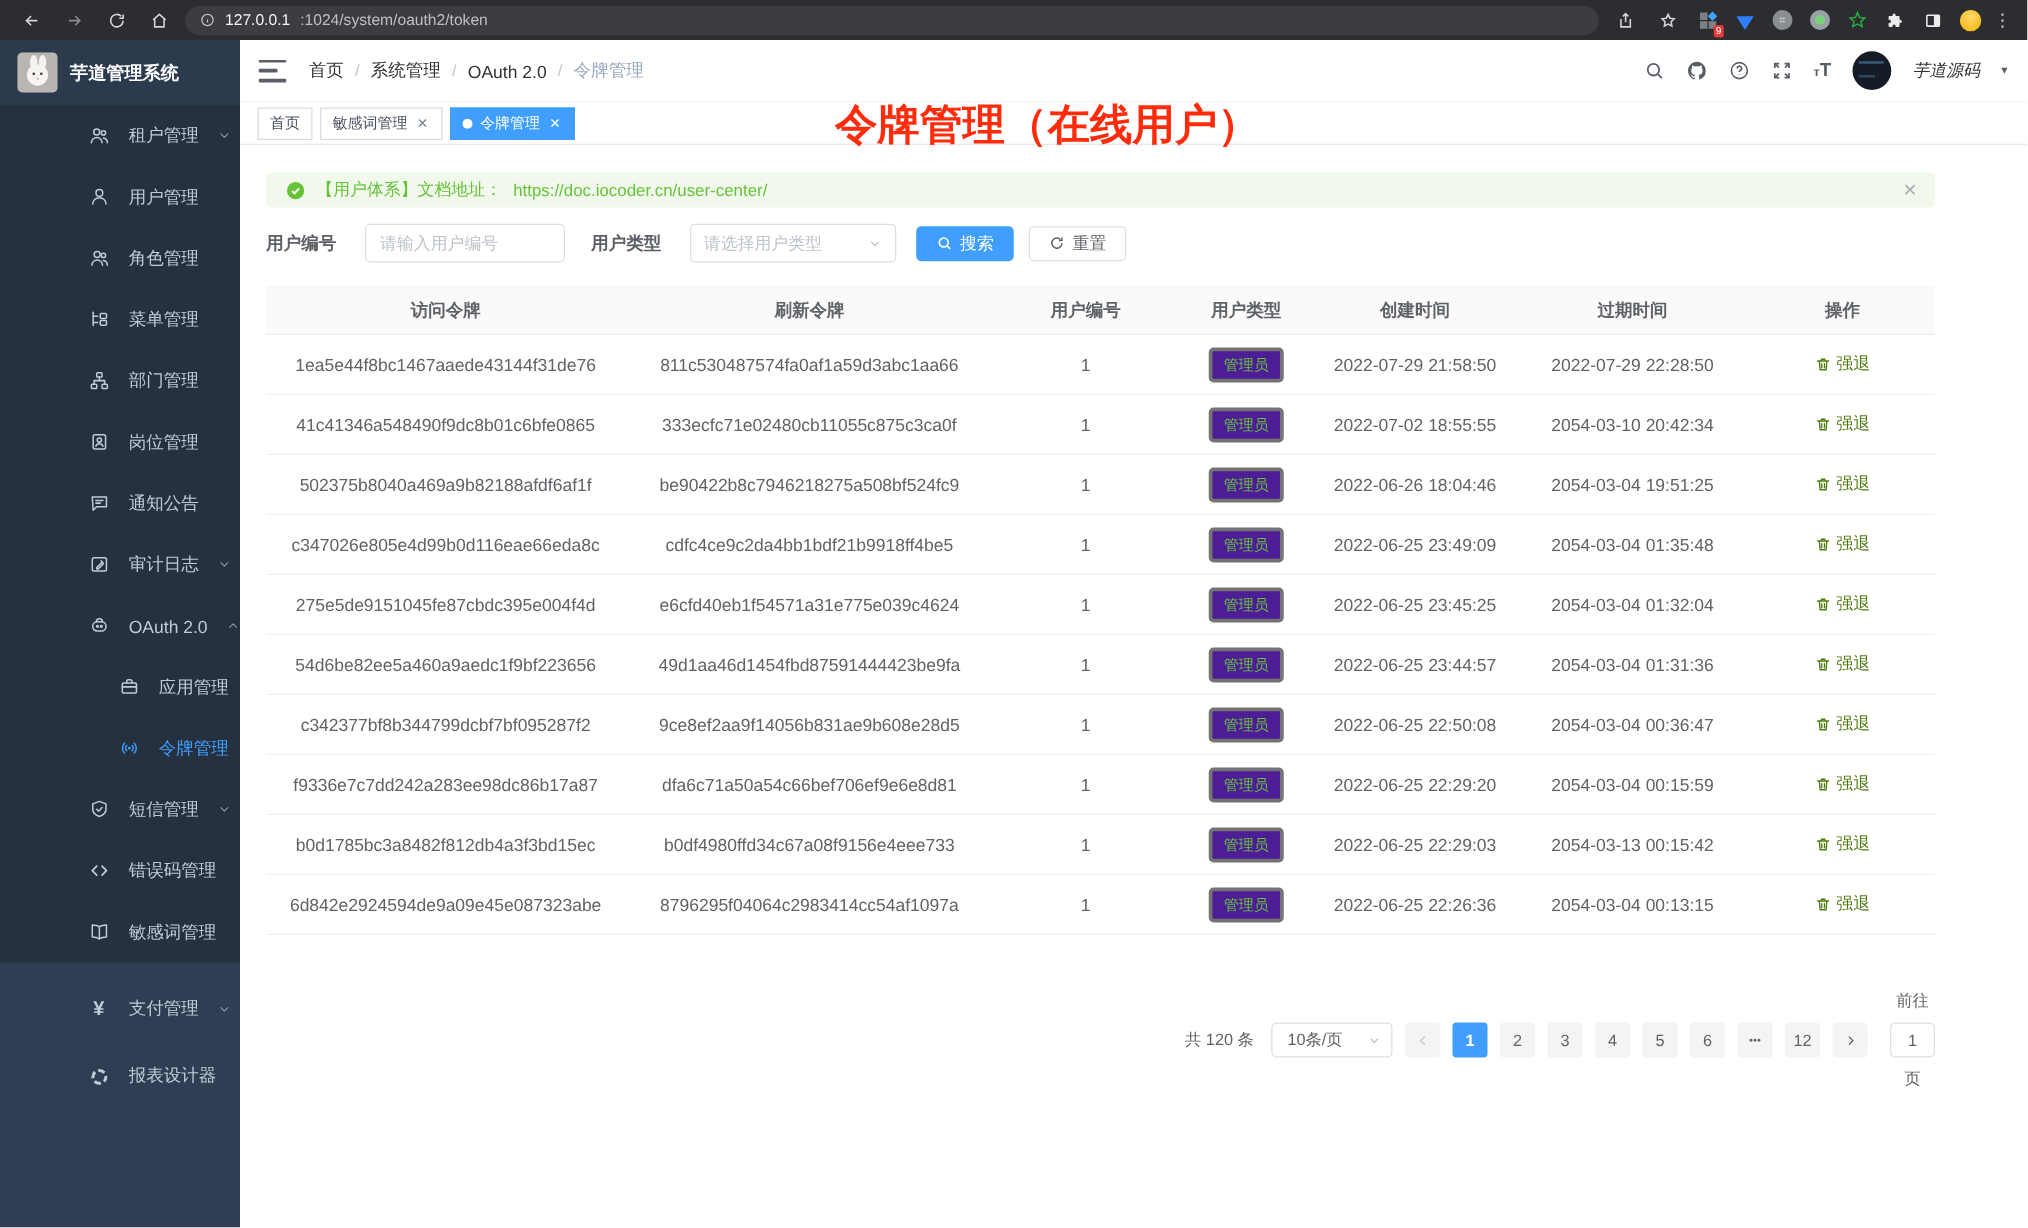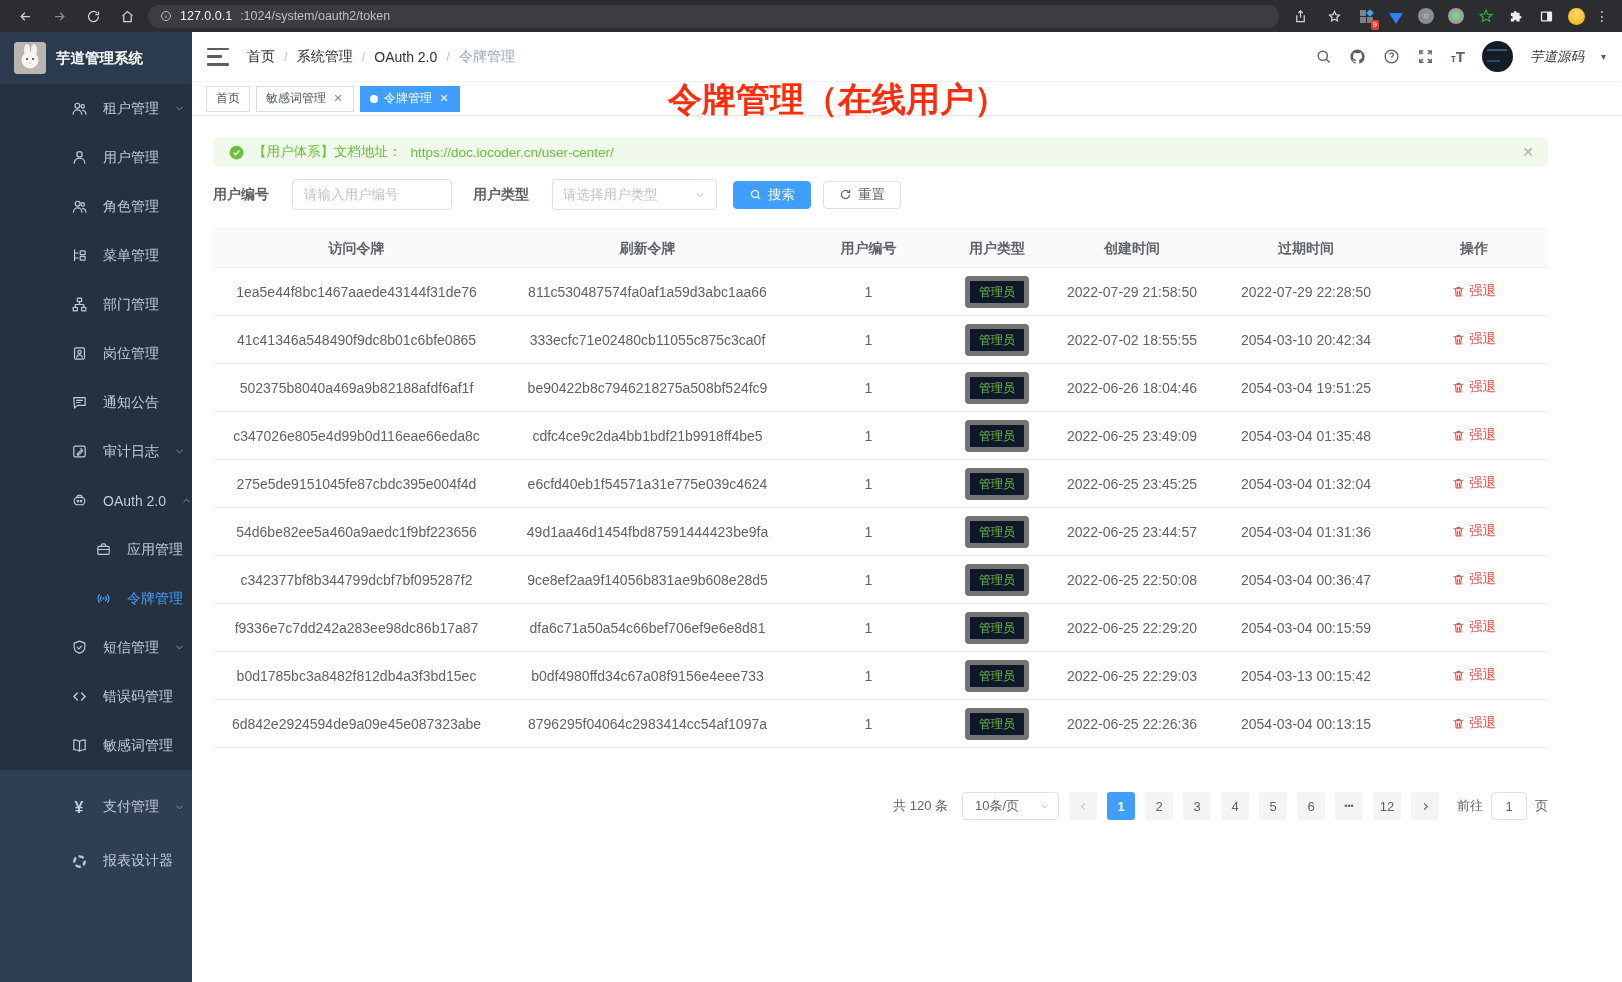--- a/index.html
+++ b/index.html
@@ -97,33 +97,33 @@
   .f-select { width:165px; height:31px; border:1px solid #dcdfe6; border-radius:4px; padding:0 10px; display:flex; align-items:center; color:#bfc4cc; font-size:13.5px; cursor:pointer; margin-right:16px; }
   .f-select svg { margin-left:auto; width:12px; height:12px; color:#b4b8bf; }
   .btn { height:28px; border-radius:4px; display:flex; align-items:center; gap:6px; font-size:13.5px; padding:0 15px; cursor:pointer; border:1px solid #dcdfe6; background:#fff; color:#606266; }
   .btn svg { width:13px; height:13px; }
   .btn.primary { background:#409eff; border-color:#409eff; color:#fff; margin-right:12px; }
 
   table { margin-top:19px; width:1335px; border-collapse:collapse; table-layout:fixed; }
   thead th { height:38px; background:#fafafa; color:#5f6368; font-size:14px; font-weight:700; text-align:center; }
   tbody td { height:48px; border-bottom:1px solid #ebeef5; color:#606266; font-size:14px; text-align:center; white-space:nowrap; overflow:hidden; }
   thead tr { border-bottom:1px solid #ebeef5; border-top:1px solid #f2f3f5; }
-  .tag { display:inline-block; padding:3px 9px; background:#0f172a; border:5px solid #737373; border-radius:4px; color:#67c23a; font-size:12px; line-height:16px; }
-  .act { color:#ef4444; font-size:13.5px; display:inline-flex; align-items:center; gap:4px; cursor:pointer; text-decoration:none; }
+  .tag { display:inline-block; padding:3px 9px; background:#4c1d95; border:3px solid #737373; border-radius:4px; color:#67c23a; font-size:12px; line-height:16px; }
+  .act { color:#4d7c0f; font-size:13.5px; display:inline-flex; align-items:center; gap:4px; cursor:pointer; text-decoration:none; }
   .act svg { width:13px; height:13px; }
 
   .pagination { margin-top:44px; display:flex; align-items:center; justify-content:flex-end; gap:10px; color:#606266; font-size:13px; }
   .pg-total { margin-right:4px; }
   .pg-size { width:97px; height:28px; border:1px solid #dcdfe6; border-radius:4px; display:flex; align-items:center; padding:0 8px 0 12px; cursor:pointer; color:#606266; }
   .pg-size svg { margin-left:auto; width:11px; height:11px; color:#b4b8bf; }
   .pg-btn { min-width:28px; height:28px; border-radius:3px; background:#f4f4f5; display:flex; align-items:center; justify-content:center; font-size:13px; color:#606266; cursor:pointer; padding:0 4px; }
   .pg-btn svg { width:11px; height:11px; }
   .pg-btn.disabled { color:#c0c4cc; cursor:default; }
   .pg-btn.active { background:#409eff; color:#fff; font-weight:700; }
-  .pg-goto { display:flex; align-items:center; gap:8px; margin-left:8px; }
+  .pg-goto { display:flex; align-items:center; gap:8px; margin-left:8px;flex-direction:column; }
   .pg-goto input { width:36px; height:28px; border:1px solid #dcdfe6; border-radius:4px; text-align:center; font-size:13px; color:#606266; outline:none; font-family:inherit; }
 </style>
 </head>
 <body>
 
 <div class="browser">
   <span class="b-ico">
       <svg viewBox="0 0 24 24" fill="none" stroke="currentColor" stroke-width="2">
         <path d="M19 12H5M11 6l-6 6 6 6"></path>
       </svg>

